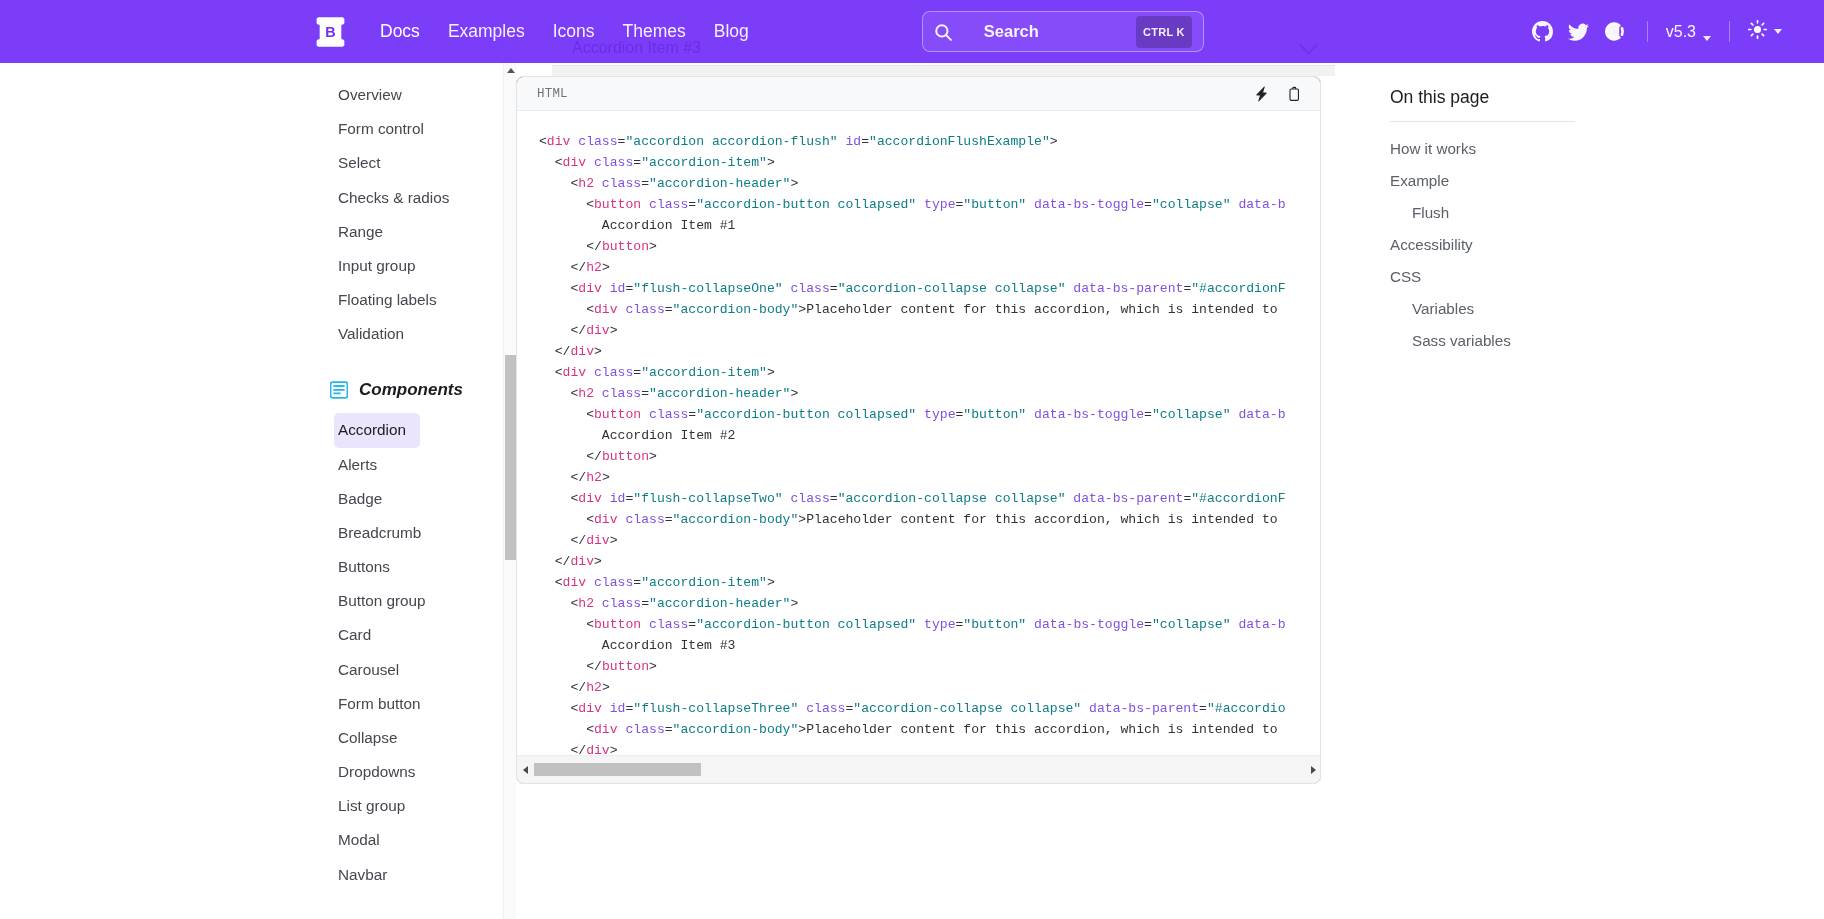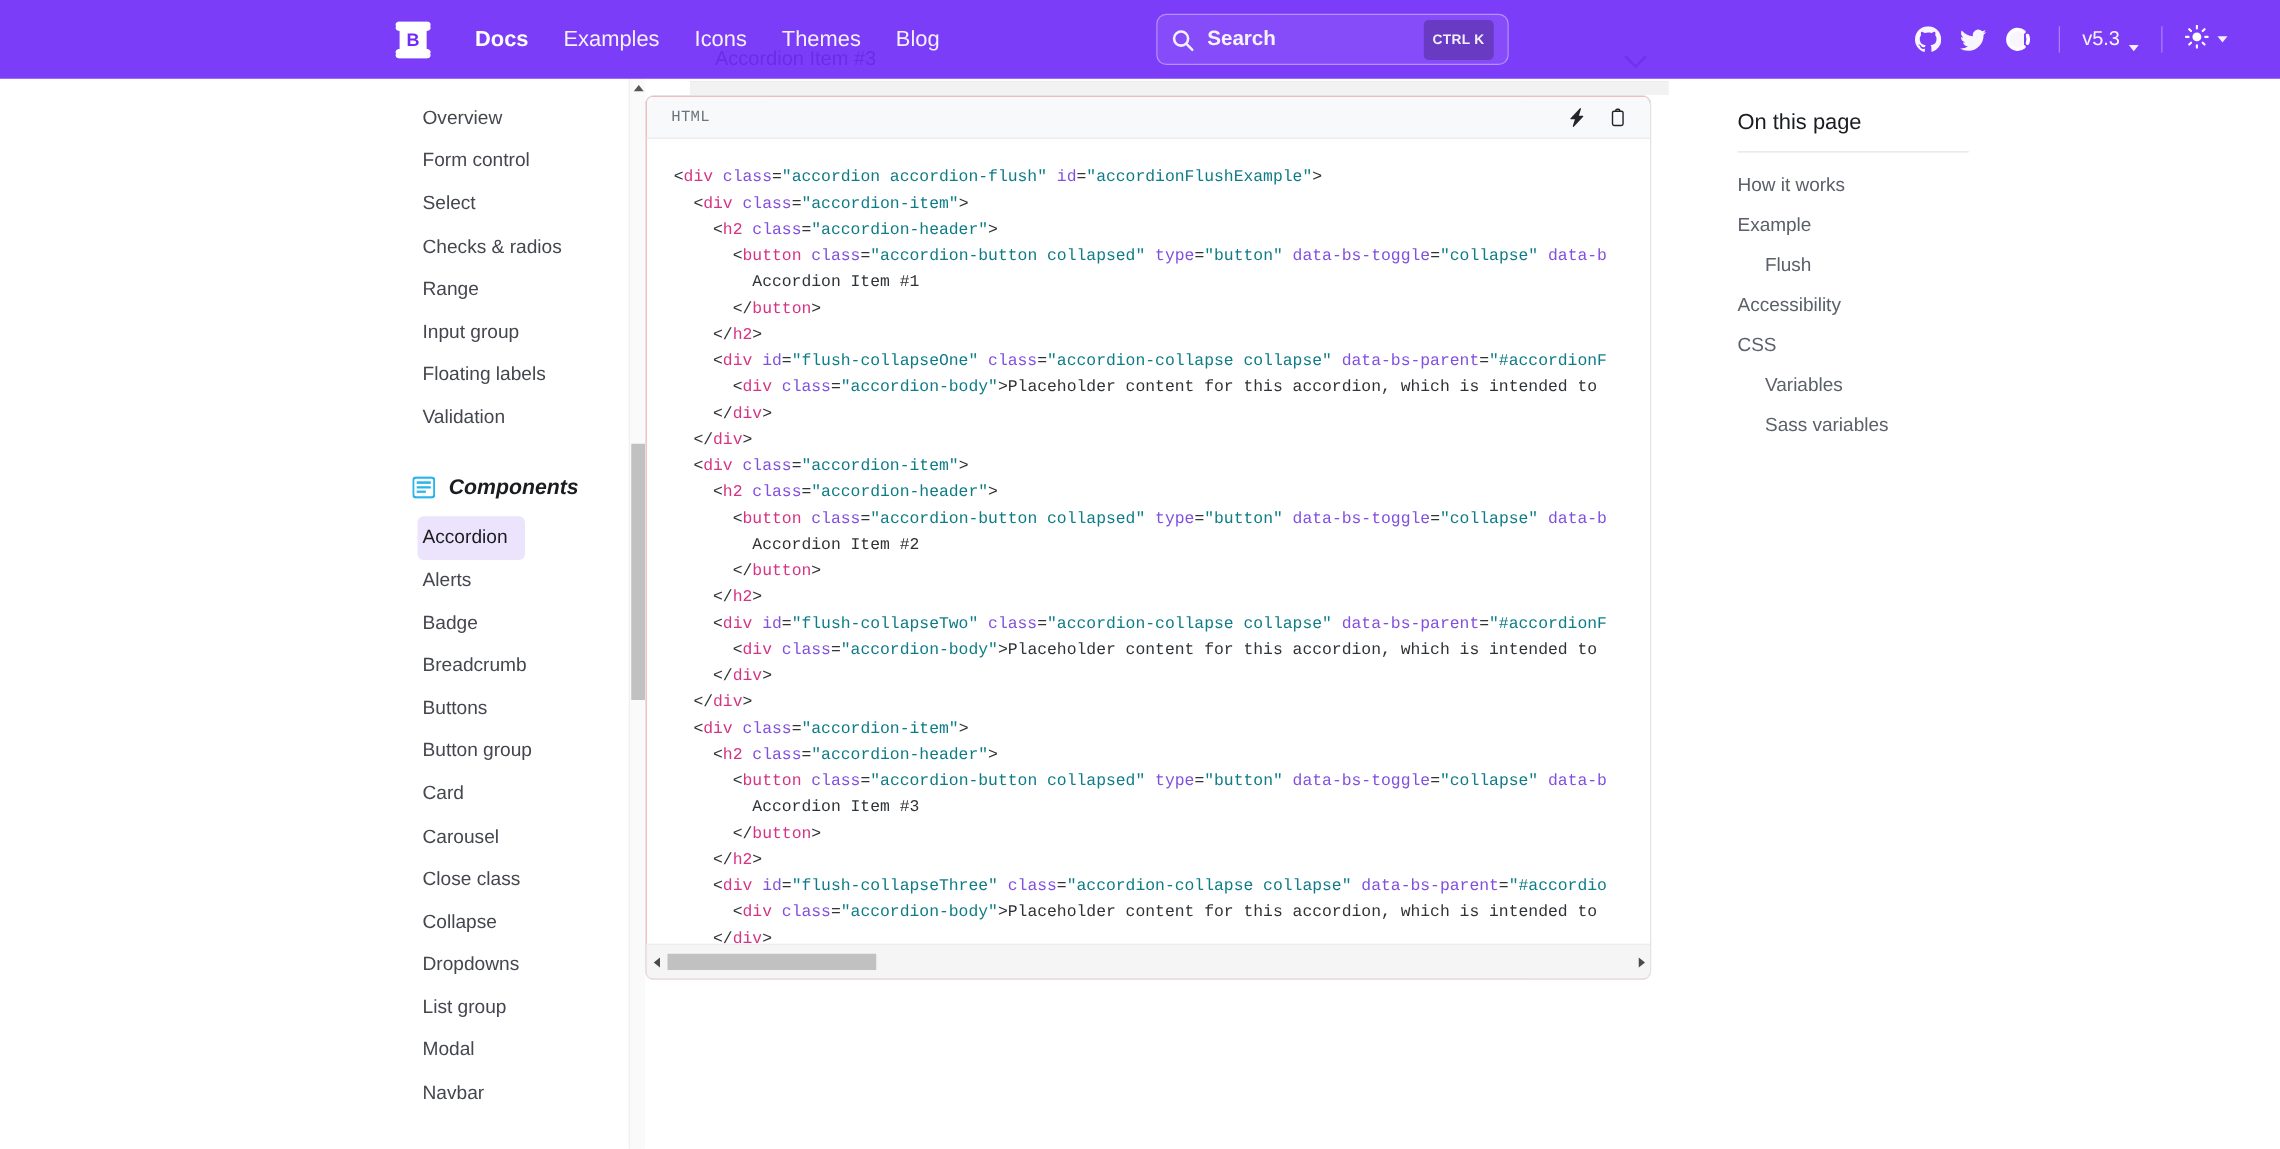--- a/index.html
+++ b/index.html
@@ -31,31 +31,32 @@
   .brand svg { width: 37px; height: 30px; display: block; }
   .nav-links { display: flex; align-items: center; margin-left: 17px; gap: 0; }
   .nav-link {
     color: rgba(255,255,255,0.92);
     font-size: 17.5px;
     padding: 6px 14px;
     text-decoration: none;
     white-space: nowrap;
     cursor: pointer;
   }
-  .nav-link.active { color: #fff; font-weight: 700; }
+  .nav-link.active { color: #fff; font-weight: 400; }
 
   .search-wrap { margin-left: 159px; }
   .search-box {
     width: 282px; height: 41px;
     border: 1px solid rgba(255,255,255,0.38);
     border-radius: 8px;
     background: rgba(255,255,255,0.08);
     display: flex; align-items: center;
     padding: 0 11px;
     cursor: text;
+    gap: 21px;
   }
   .search-icon { width: 18px; height: 18px; flex: 0 0 18px; opacity: .92; }
   .search-ph {
     color: rgba(255,255,255,0.93);
     font-size: 16.5px; font-weight: 700;
     margin-left: 11px; flex: 1;
   }
   .kbd {
     background: rgba(0,0,0,0.22);
     color: rgba(255,255,255,0.92);
@@ -363,21 +364,21 @@
         <span class="side-group-label">Components</span>
       </div>
       <div><div class="side-item active"><span>Accordion</span></div></div>
       <div class="side-item"><span>Alerts</span></div>
       <div class="side-item"><span>Badge</span></div>
       <div class="side-item"><span>Breadcrumb</span></div>
       <div class="side-item"><span>Buttons</span></div>
       <div class="side-item"><span>Button group</span></div>
       <div class="side-item"><span>Card</span></div>
       <div class="side-item"><span>Carousel</span></div>
-      <div class="side-item"><span>Close class</span></div>
+      <div class="side-item"><span>Form button</span></div>
       <div class="side-item"><span>Collapse</span></div>
       <div class="side-item"><span>Dropdowns</span></div>
       <div class="side-item"><span>List group</span></div>
       <div class="side-item"><span>Modal</span></div>
       <div class="side-item"><span>Navbar</span></div>
     </div>
 </nav>
 
 <div class="sb-track">
   <div class="sb-up"></div>

